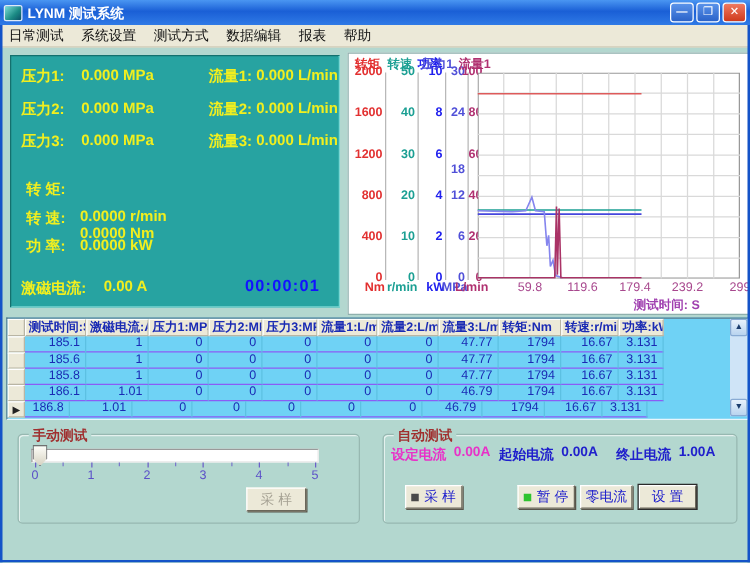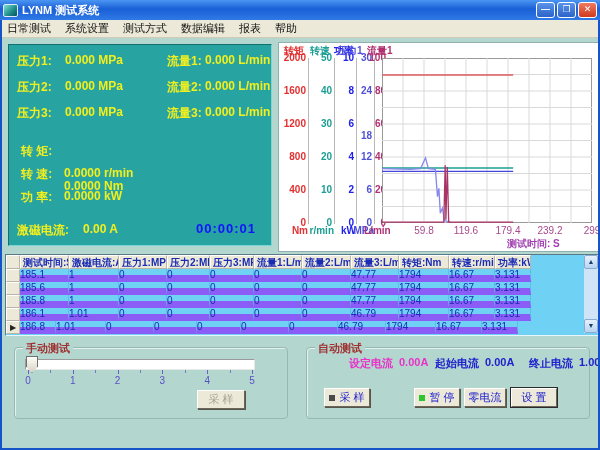--- a/index.html
+++ b/index.html
@@ -43,22 +43,22 @@
     border-top:1px solid #5a7a8a;border-left:1px solid #5a7a8a;
     border-bottom:1px solid #e8f6fc;border-right:1px solid #e8f6fc;overflow:hidden;}
   .hrow,.tr{display:flex;}
   .hrow{height:14px;}
   .tr{height:13px;}
   .corner,.sel{width:12px;flex:none;background:#ece9d8;border:1px solid #b9b5a4;
     border-left-color:#fff;border-top-color:#fff;font-size:8px;line-height:12px;color:#222;text-align:center;}
   .th{flex:none;background:#ece9d8;border:1px solid #b9b5a4;border-left-color:#fff;border-top-color:#fff;
     font-size:10px;font-weight:bold;color:#1a2bb4;white-space:nowrap;overflow:hidden;
     padding-left:2px;box-sizing:border-box;line-height:13px;}
-  .td{flex:none;border-right:1px solid #5cc0e2;border-bottom:7px solid #8b5cf6;
-    font-size:10px;color:#1a2bb4;padding-right:4px;box-sizing:border-box;line-height:12px;}
+  .td{flex:none;border-right:1px solid #5cc0e2;border-bottom:1px solid #8b5cf6;
+    font-size:10px;color:#1a2bb4;text-align:right;padding-right:4px;box-sizing:border-box;line-height:12px;}
   
   .sbar{position:absolute;right:0;top:0;width:14px;height:78px;background:#cfe4f7;}
   .sbtn{position:absolute;left:0;width:14px;height:14px;background:linear-gradient(180deg,#e7f1fc,#b9d4ef);
     border:1px solid #89abd4;border-radius:2px;box-sizing:border-box;
     font-size:7px;text-align:center;line-height:12px;color:#1c3d6e;}
   
   .group{position:absolute;border:1px solid #97b8b1;border-radius:4px;
     box-shadow:inset 1px 1px 0 rgba(255,255,255,.65);}
   .gcap{position:absolute;top:-7px;left:8px;background:#b3d7cf;padding:0 3px;
     font-size:11px;font-weight:bold;color:#a03030;}
@@ -72,21 +72,21 @@
   .slabel{position:absolute;width:10px;text-align:center;font-size:10px;color:#5b4fc8;}
   
   .btn{position:absolute;background:#ece9d8;
     border:1px solid;border-color:#ffffff #6a675a #6a675a #ffffff;
     box-shadow:1px 1px 0 #57544a;
     font-size:11px;font-weight:normal;color:#2020cc;
     display:flex;align-items:center;justify-content:center;white-space:nowrap;}
   .btn.default{outline:1px solid #2b2b2b;outline-offset:0px;}
   .btn.disabled{color:#a5a193;}
   .bullet{display:inline-block;width:6px;height:6px;margin-right:4px;flex:none;}
-  .params .p{position:absolute;font-size:11px;font-weight:bold;white-space:nowrap;margin-left:36px;}
+  .params .p{position:absolute;font-size:11px;font-weight:bold;white-space:nowrap;}
 </style>
 </head>
 <body>
 
 <div class="edge" style="left:0;top:20px;width:2px;height:430px;"></div>
 <div class="edge" style="right:0;top:20px;width:2px;height:430px;"></div>
 <div class="edge" style="left:0;bottom:0;width:600px;height:2px;"></div>
 
 <div class="abs titlebar">
   <span class="appicon"></span>

